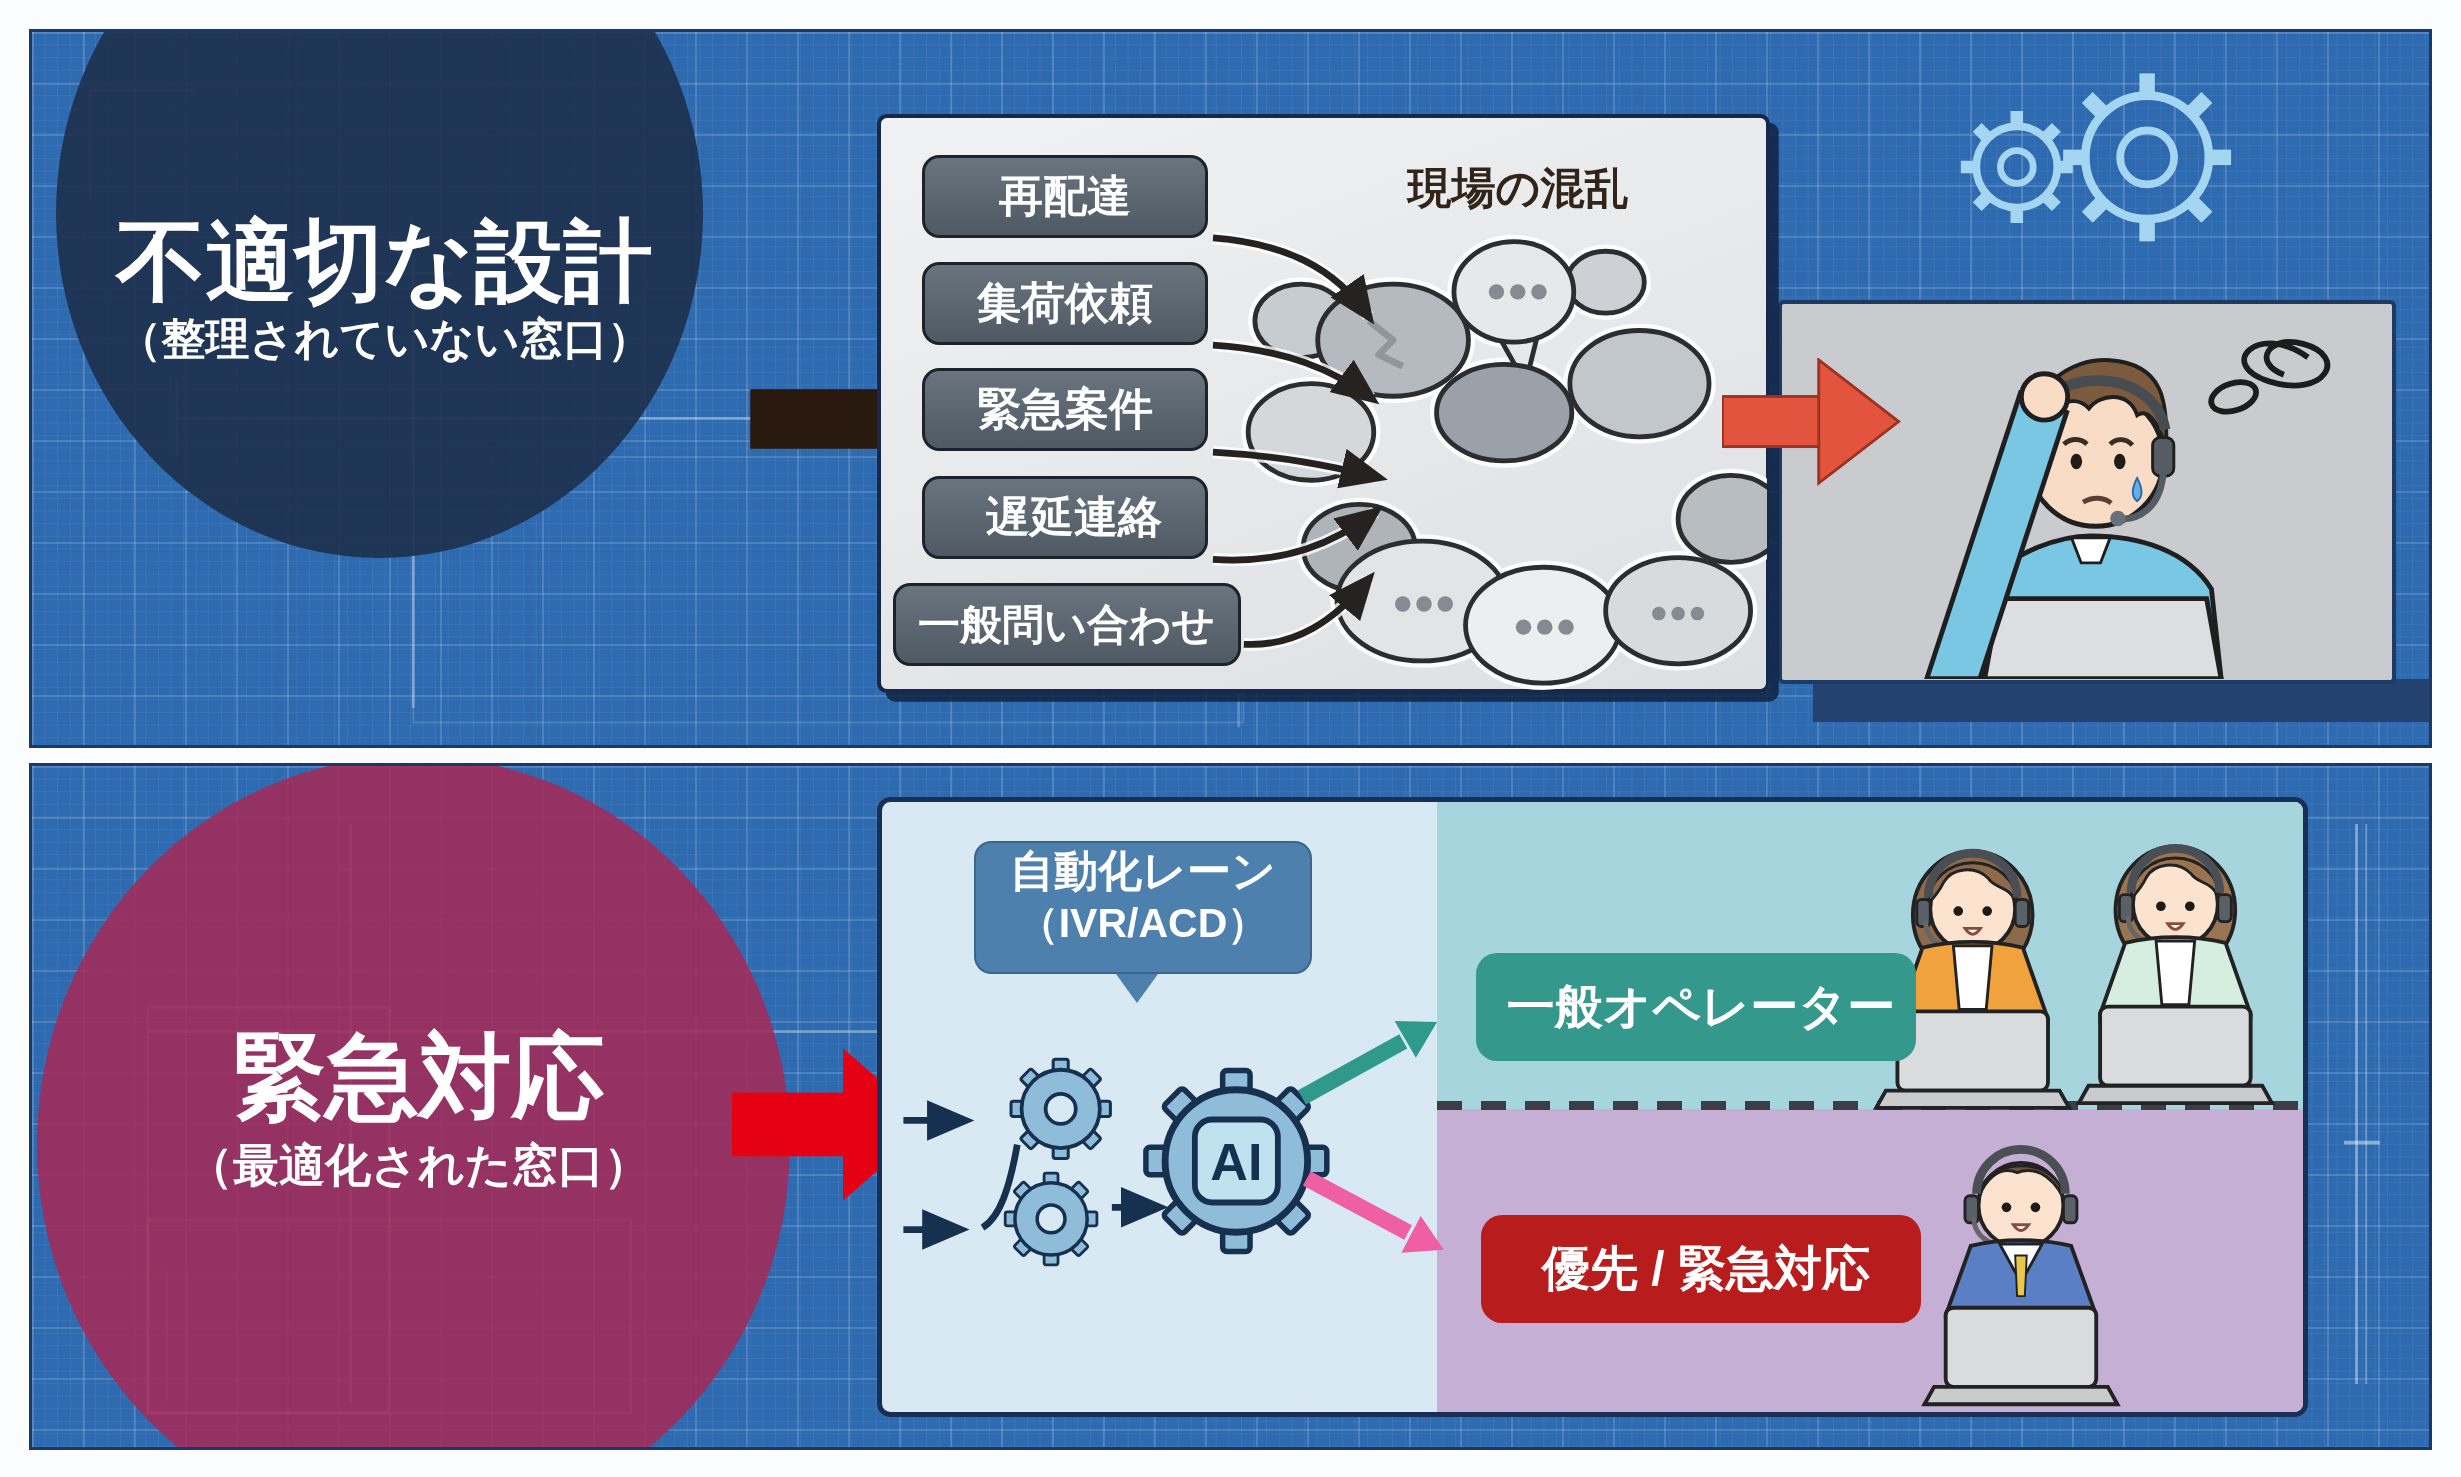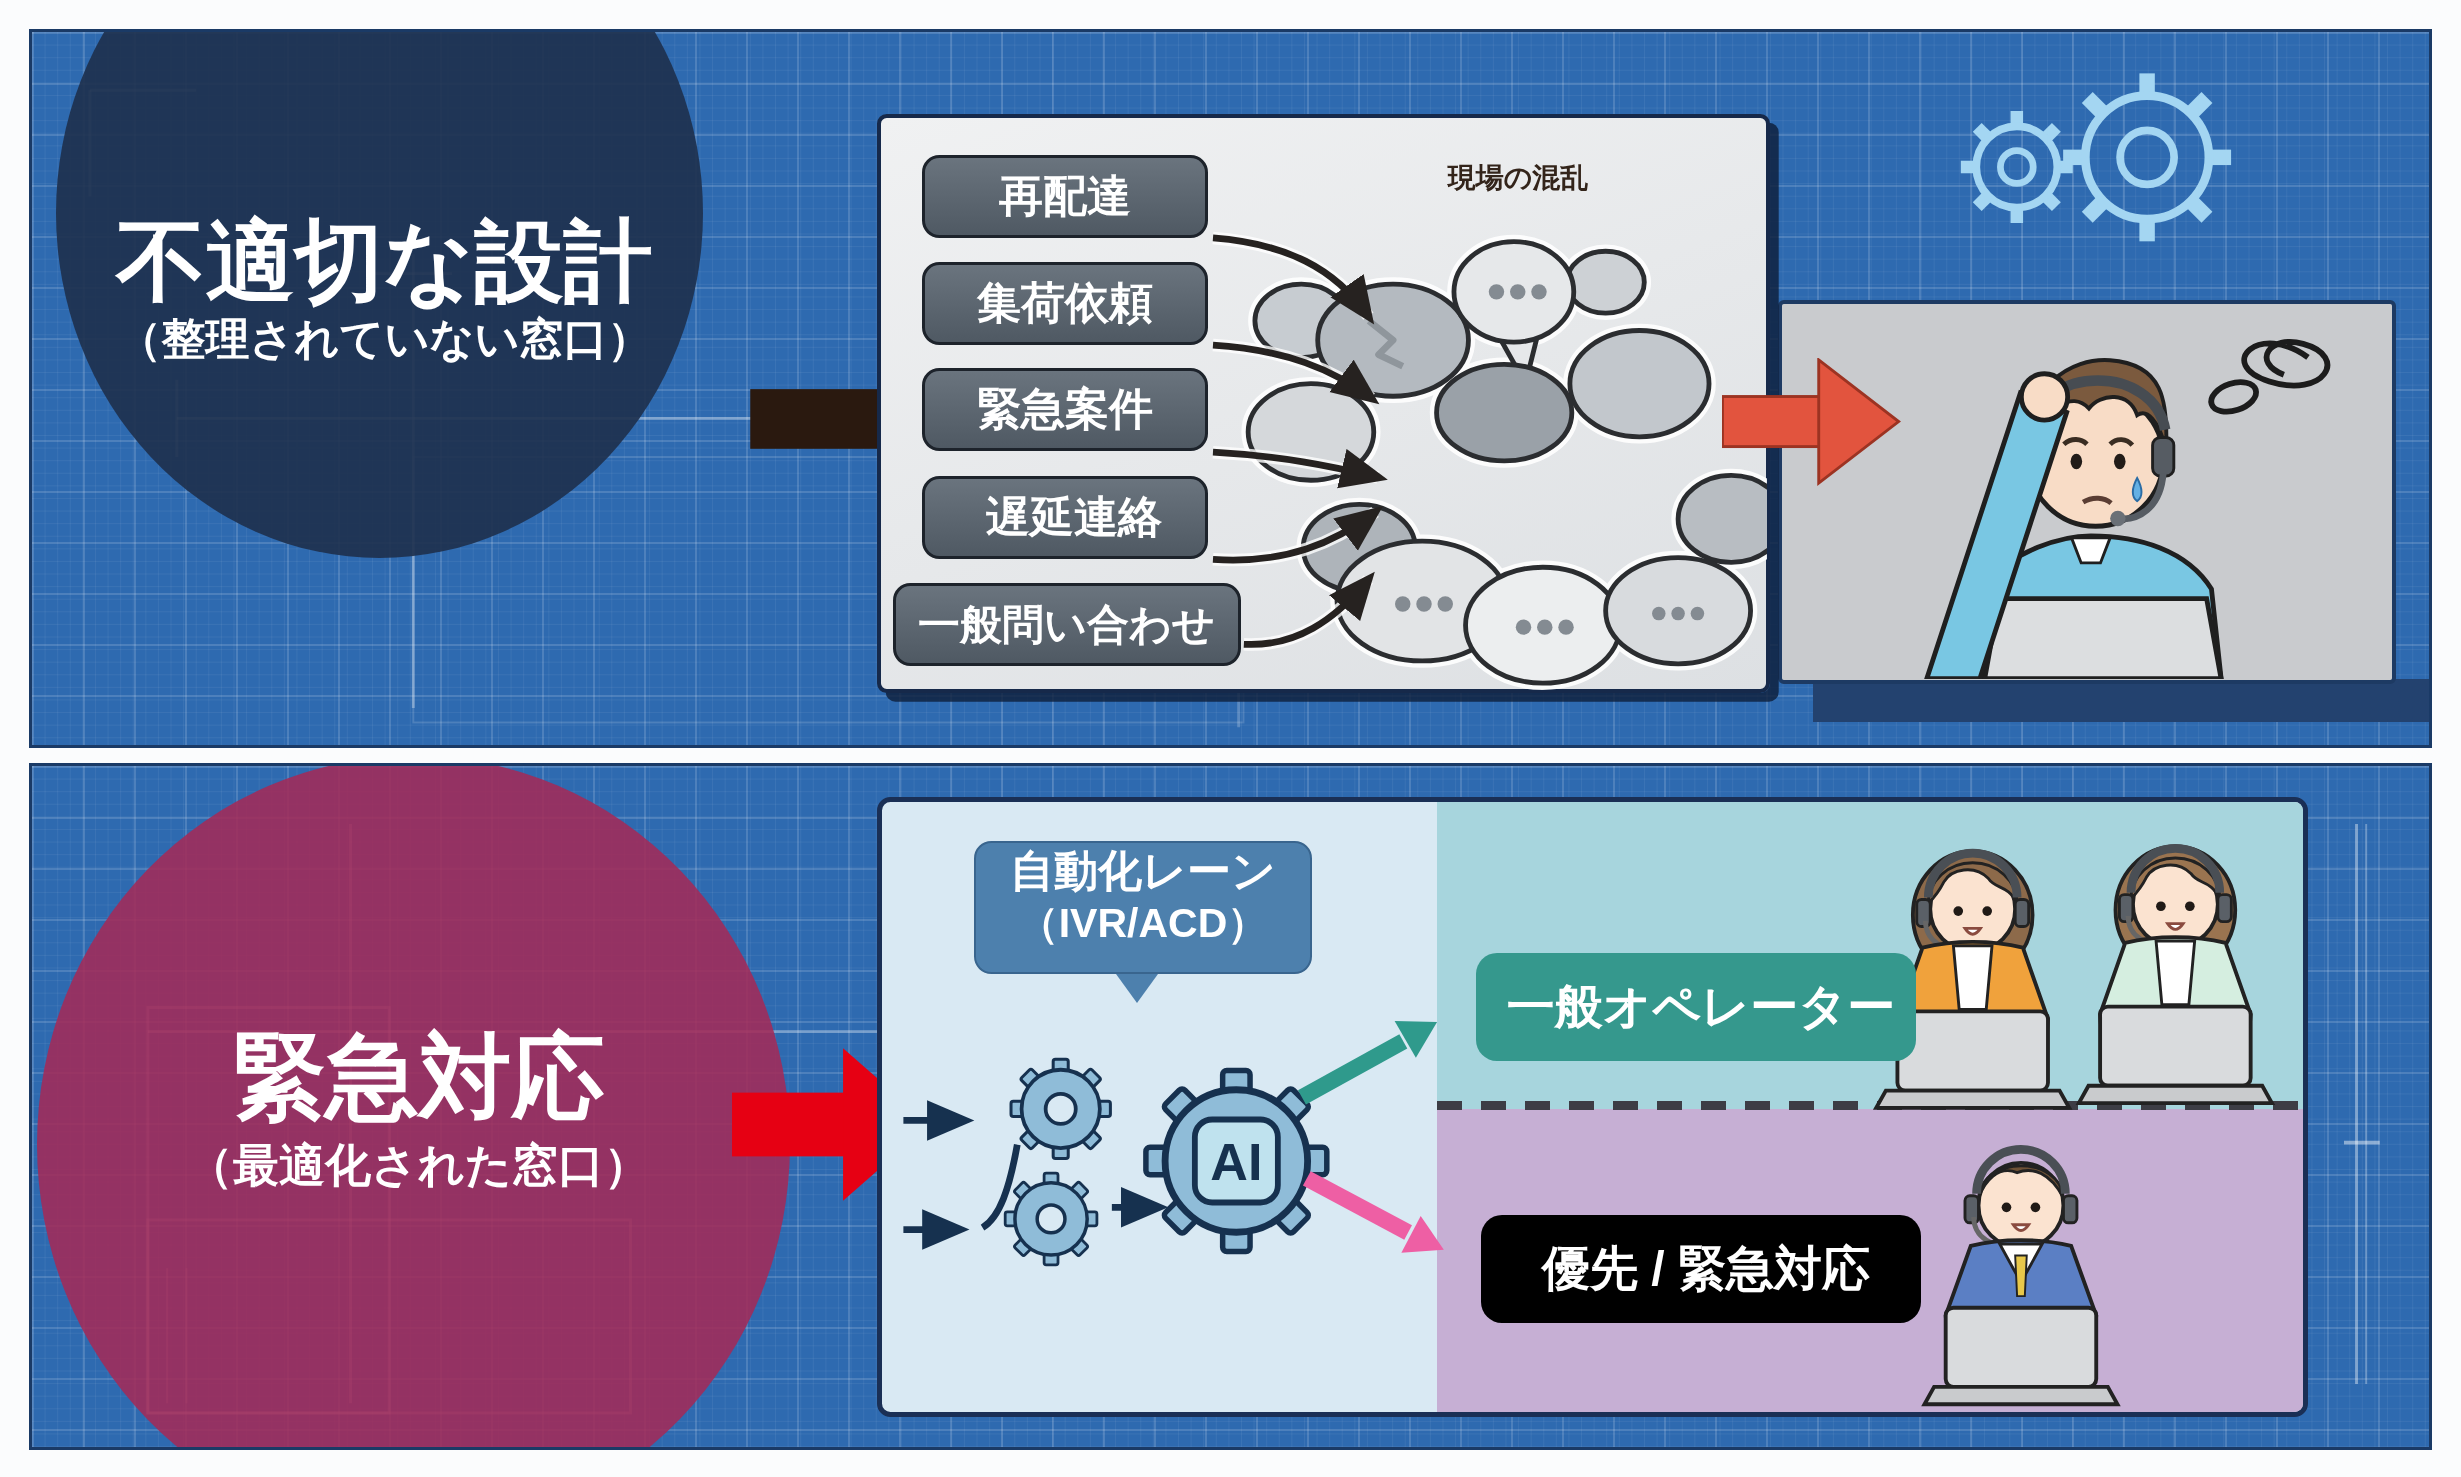--- a/index.html
+++ b/index.html
@@ -20,40 +20,40 @@
   #dark-circle{left:24px;top:-164px;width:647px;height:690px;border-radius:50%;
                background:rgba(30,49,78,0.92);}
   #crimson-circle{left:4.8px;top:-9.7px;width:753px;height:777px;border-radius:50%;
                background:rgba(163,42,88,0.88);}
   .gray-panel{left:845px;top:82px;width:893px;height:579px;background:linear-gradient(160deg,#f0f1f2,#dde0e3);
               border:4.8px solid #16294a;border-radius:9.7px;box-sizing:border-box;
               box-shadow:8.7px 8.7px 0 rgba(13,30,58,0.82);}
   .q-btn{position:absolute;left:41px;width:286px;height:83px;border-radius:17.4px;
          background:linear-gradient(#6a747e,#4f5963);border:3.9px solid #1d232b;box-sizing:border-box;
          color:#ffffff;font-weight:bold;font-size:44px;display:flex;align-items:center;justify-content:center;}
-  .chaos{left:439px;top:41px;width:396px;text-align:center;color:#33241a;font-weight:bold;font-size:28px;}
+  .chaos{left:439px;top:41px;width:396px;text-align:center;color:#33241a;font-weight:bold;font-size:44px;}
   .worker-panel{left:1746px;top:268px;width:618px;height:384px;background:#c9cbce;border:4.8px solid #1d3a63;
                 border-radius:5.8px;box-sizing:border-box;}
   .navy-bar{left:1781px;top:647px;width:618px;height:43px;background:#23426f;}
   .lb-panel{left:845px;top:31px;width:1431px;height:620px;background:#d9e9f3;border:5.8px solid #1a2f55;
             border-radius:13.5px;box-sizing:border-box;overflow:hidden;}
   .zone-teal{left:555px;top:0;width:876px;height:307px;background:#a7d5dd;}
   .zone-lav{left:555px;top:307px;width:876px;height:313px;background:#c6afd4;}
   .dash-line{left:555px;top:299px;width:876px;height:8.7px;
              background:repeating-linear-gradient(90deg,#3d3d45 0 25px,transparent 25px 44px);}
   .callout{left:92px;top:39px;width:338px;height:133px;background:#4d80ad;border:2.9px solid #39658e;
            border-radius:17.4px;box-sizing:border-box;color:#fff;font-weight:bold;text-align:center;
            display:flex;flex-direction:column;align-items:center;justify-content:flex-start;line-height:1.25;}
   .callout .l1{font-size:44px;} .callout .l2{font-size:41px;}
   .callout-tail{left:234px;top:172px;width:0;height:0;border-left:21px solid transparent;
                 border-right:21px solid transparent;border-top:29px solid #4d80ad;}
   .badge{position:absolute;width:430px;height:108px;border-radius:21px;color:#fff;font-weight:bold;
          font-size:48px;display:flex;align-items:center;justify-content:center;padding-left:10px;}
   #badge-general{left:594px;top:151px;background:#35988d;}
-  #badge-priority{left:599px;top:413px;background:#000000;}
+  #badge-priority{left:599px;top:413px;background:#b91c1c;}
   svg{display:block;}
   .nopointer{pointer-events:none;}
 </style>
 </head>
 <body>
 
 <div id="canvas">
 
   <div id="panel-top" class="bp">
 

